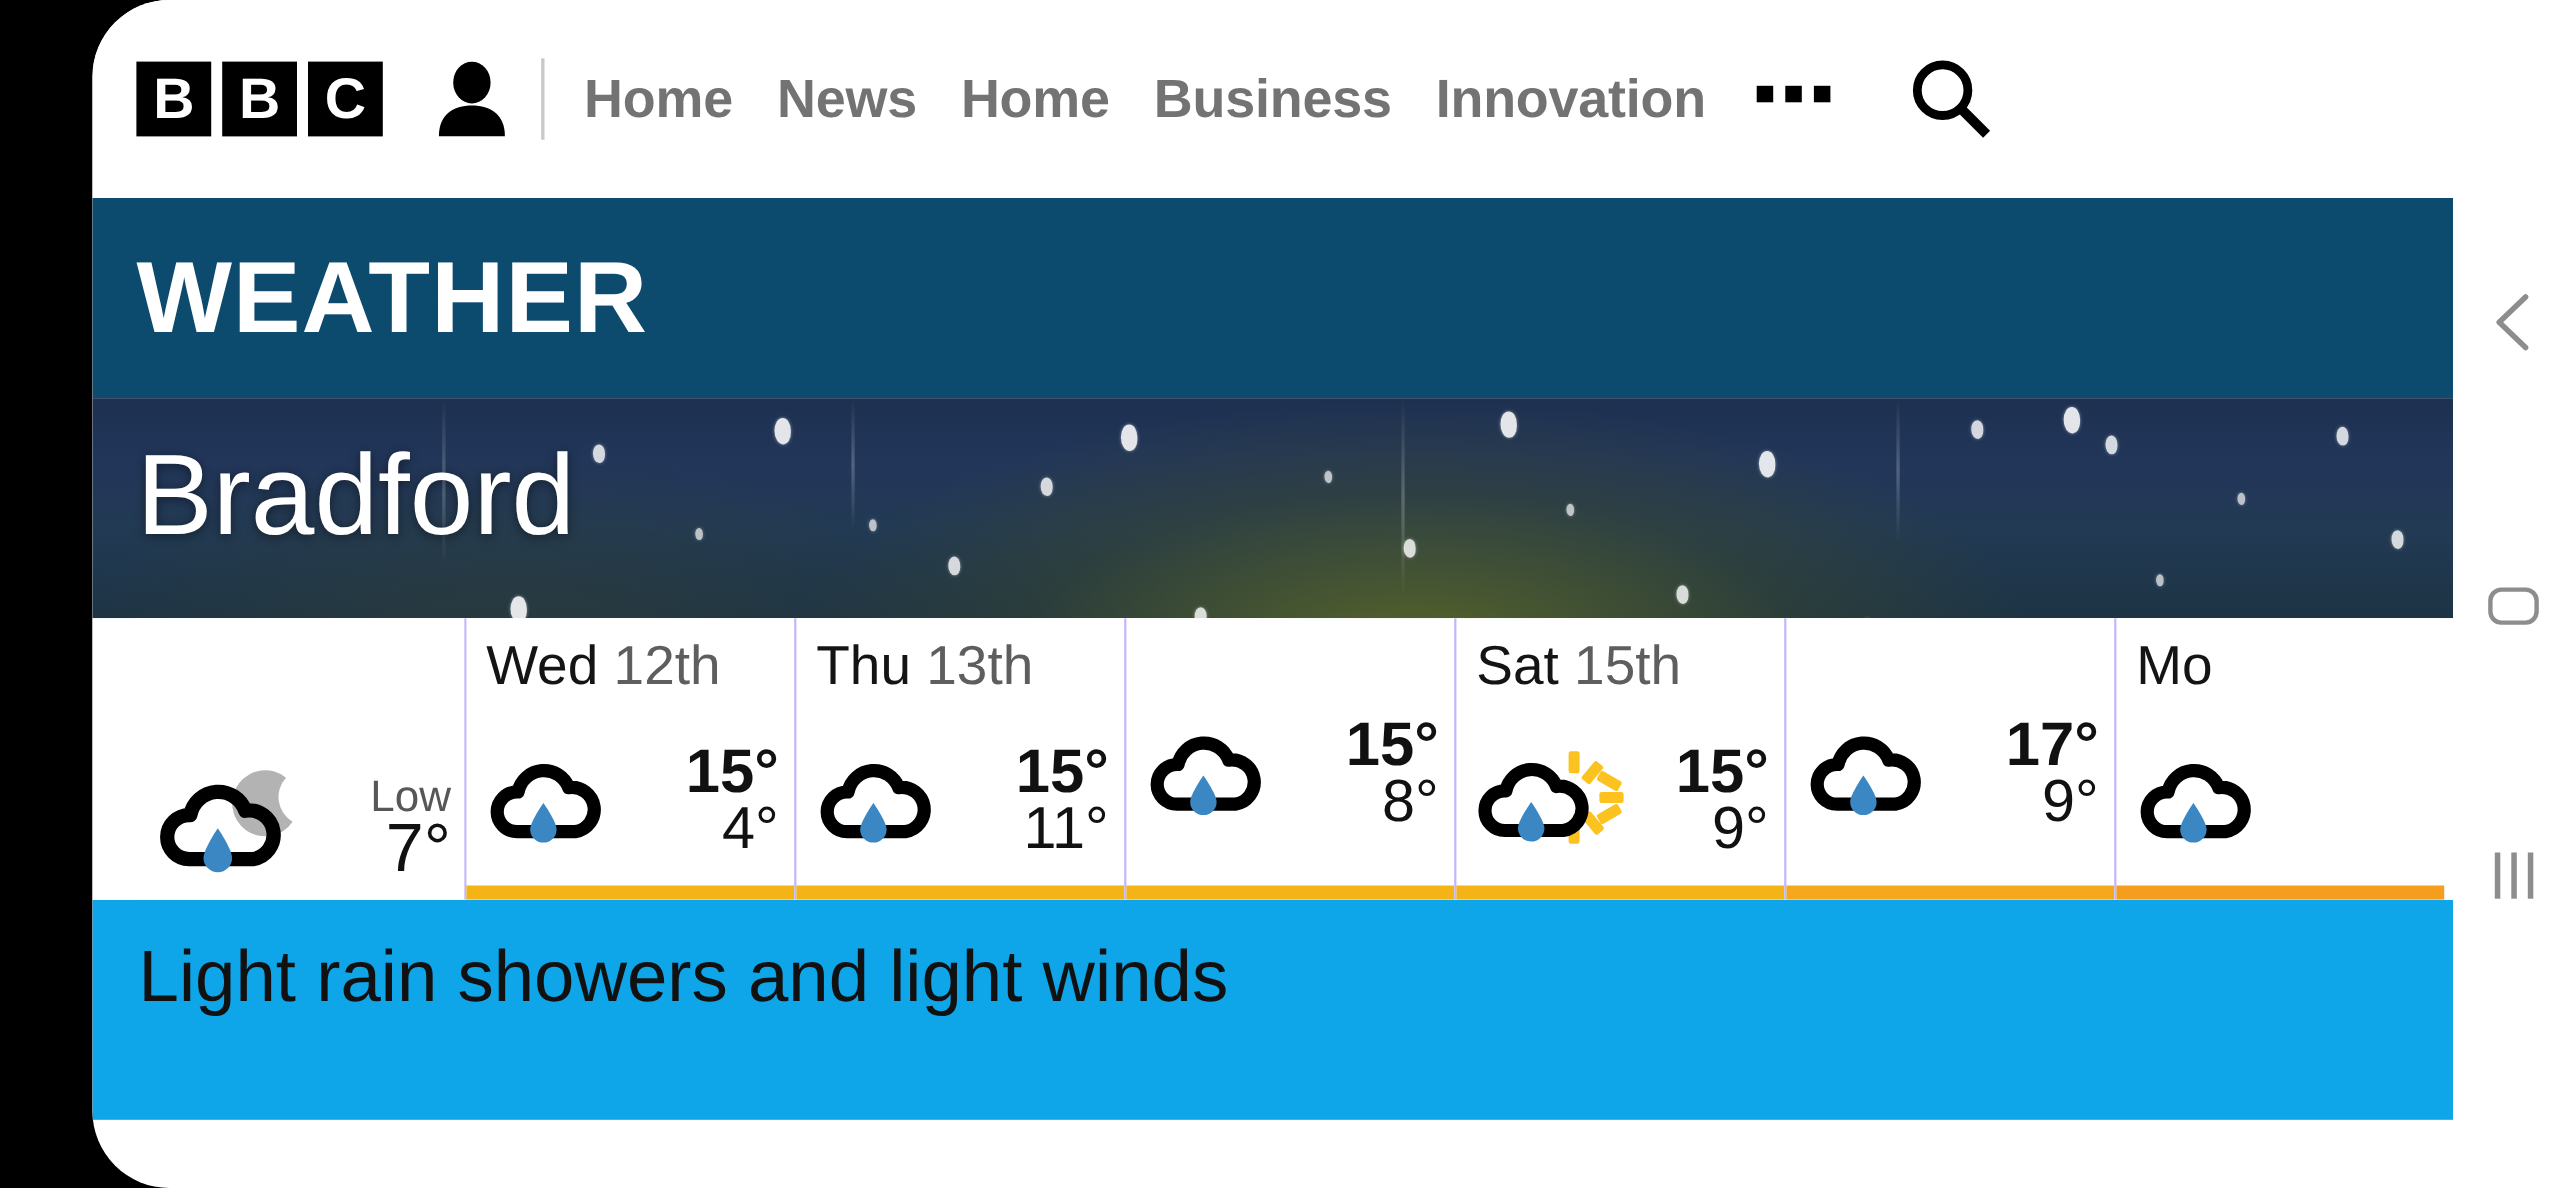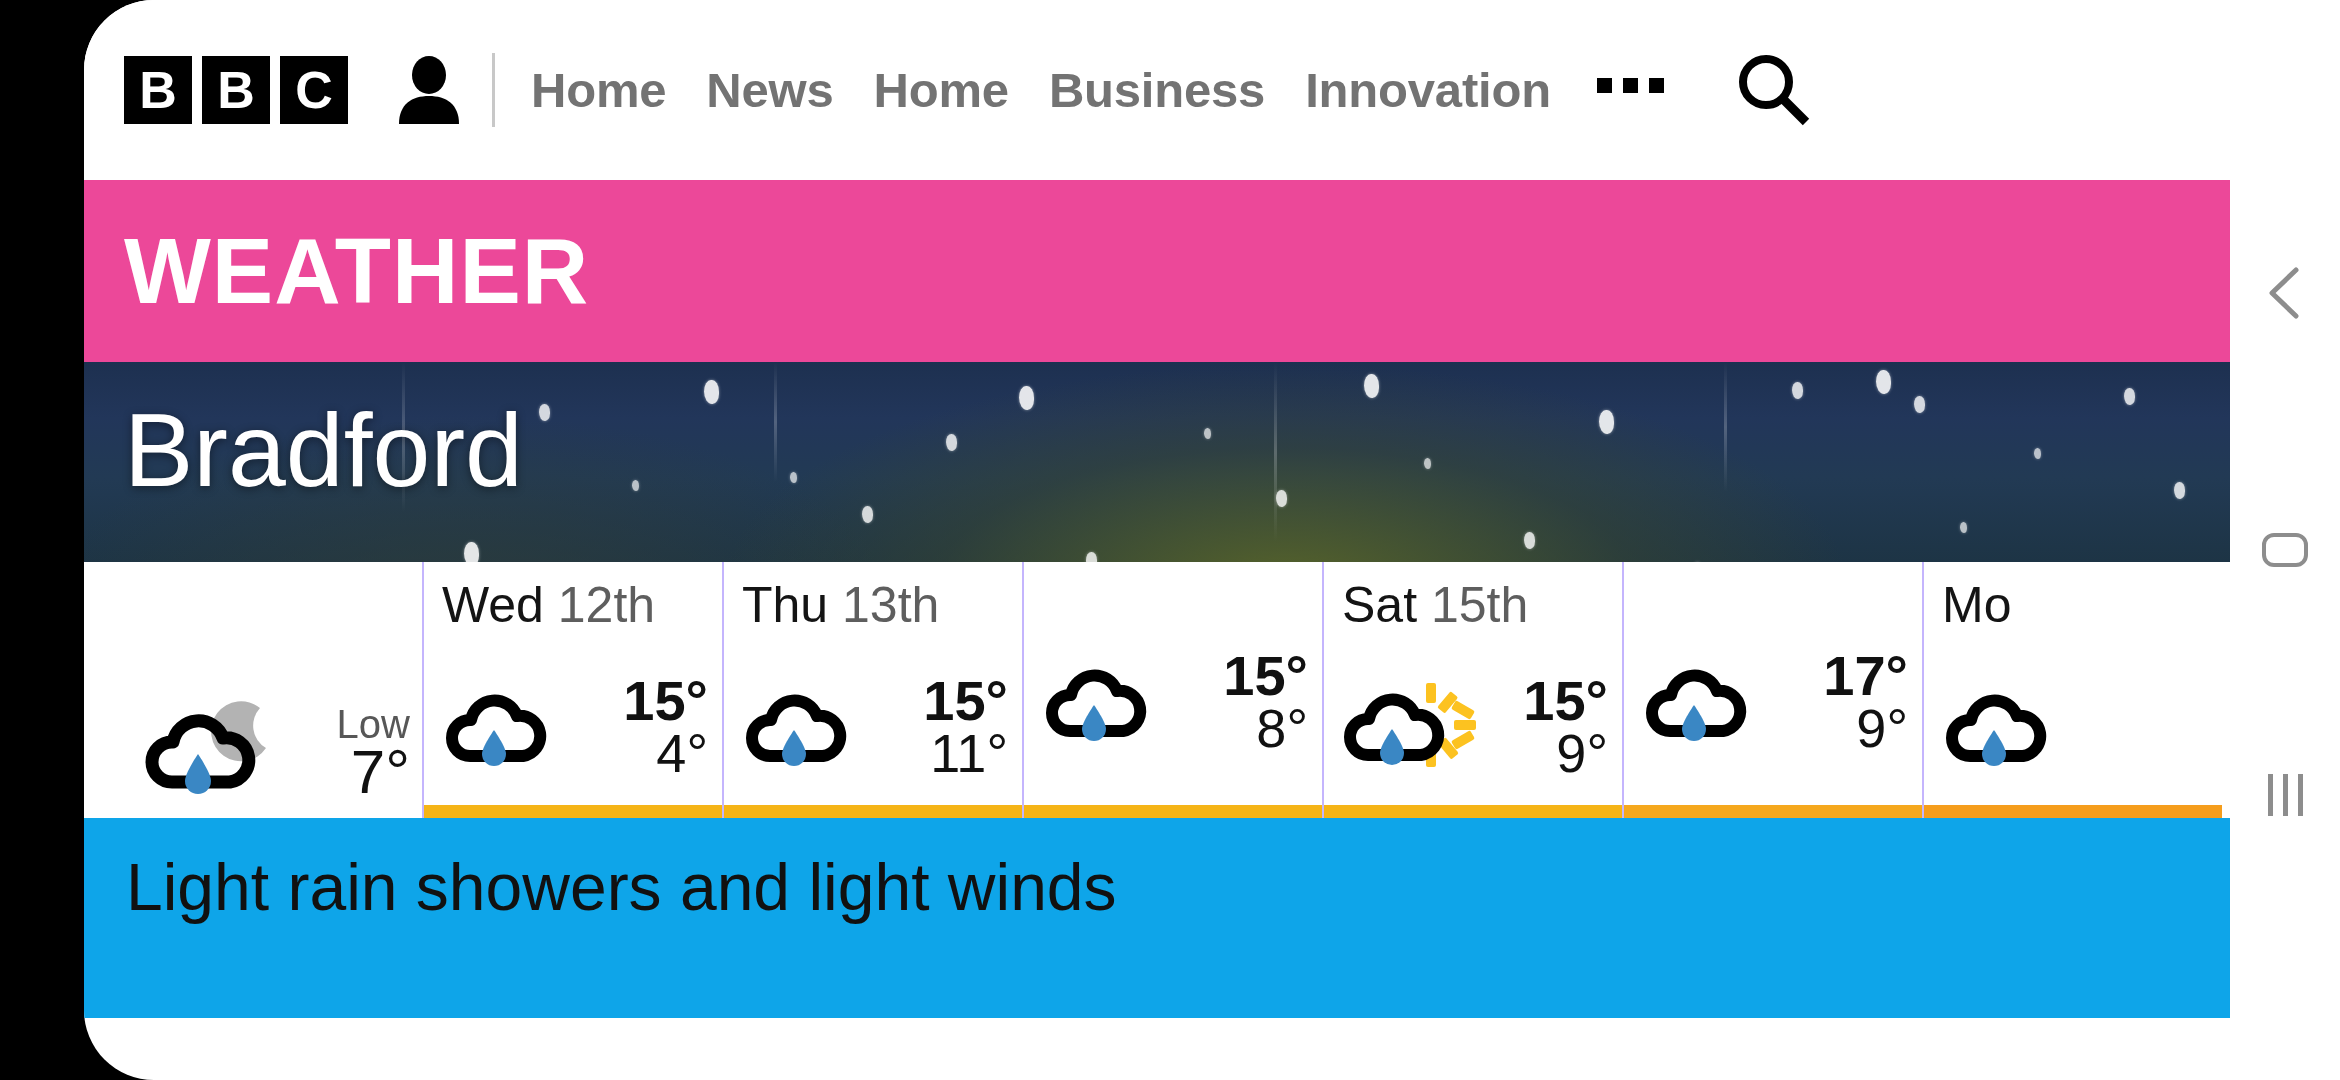--- a/index.html
+++ b/index.html
@@ -77,21 +77,21 @@
   #nav-search-icon {
     margin-left: 70px;
     cursor: pointer;
     display: flex; align-items: center;
   }
 
   
   #weather-band {
     position: relative;
     height: 182px;
-    background: #ec4899;
+    background: #0c4a6e;
     display: flex;
     align-items: center;
     padding-left: 40px;
   }
   #weather-wordmark {
     font-size: 92px;
     font-weight: 700;
     color: #ffffff;
     letter-spacing: 1px;
     line-height: 1;

